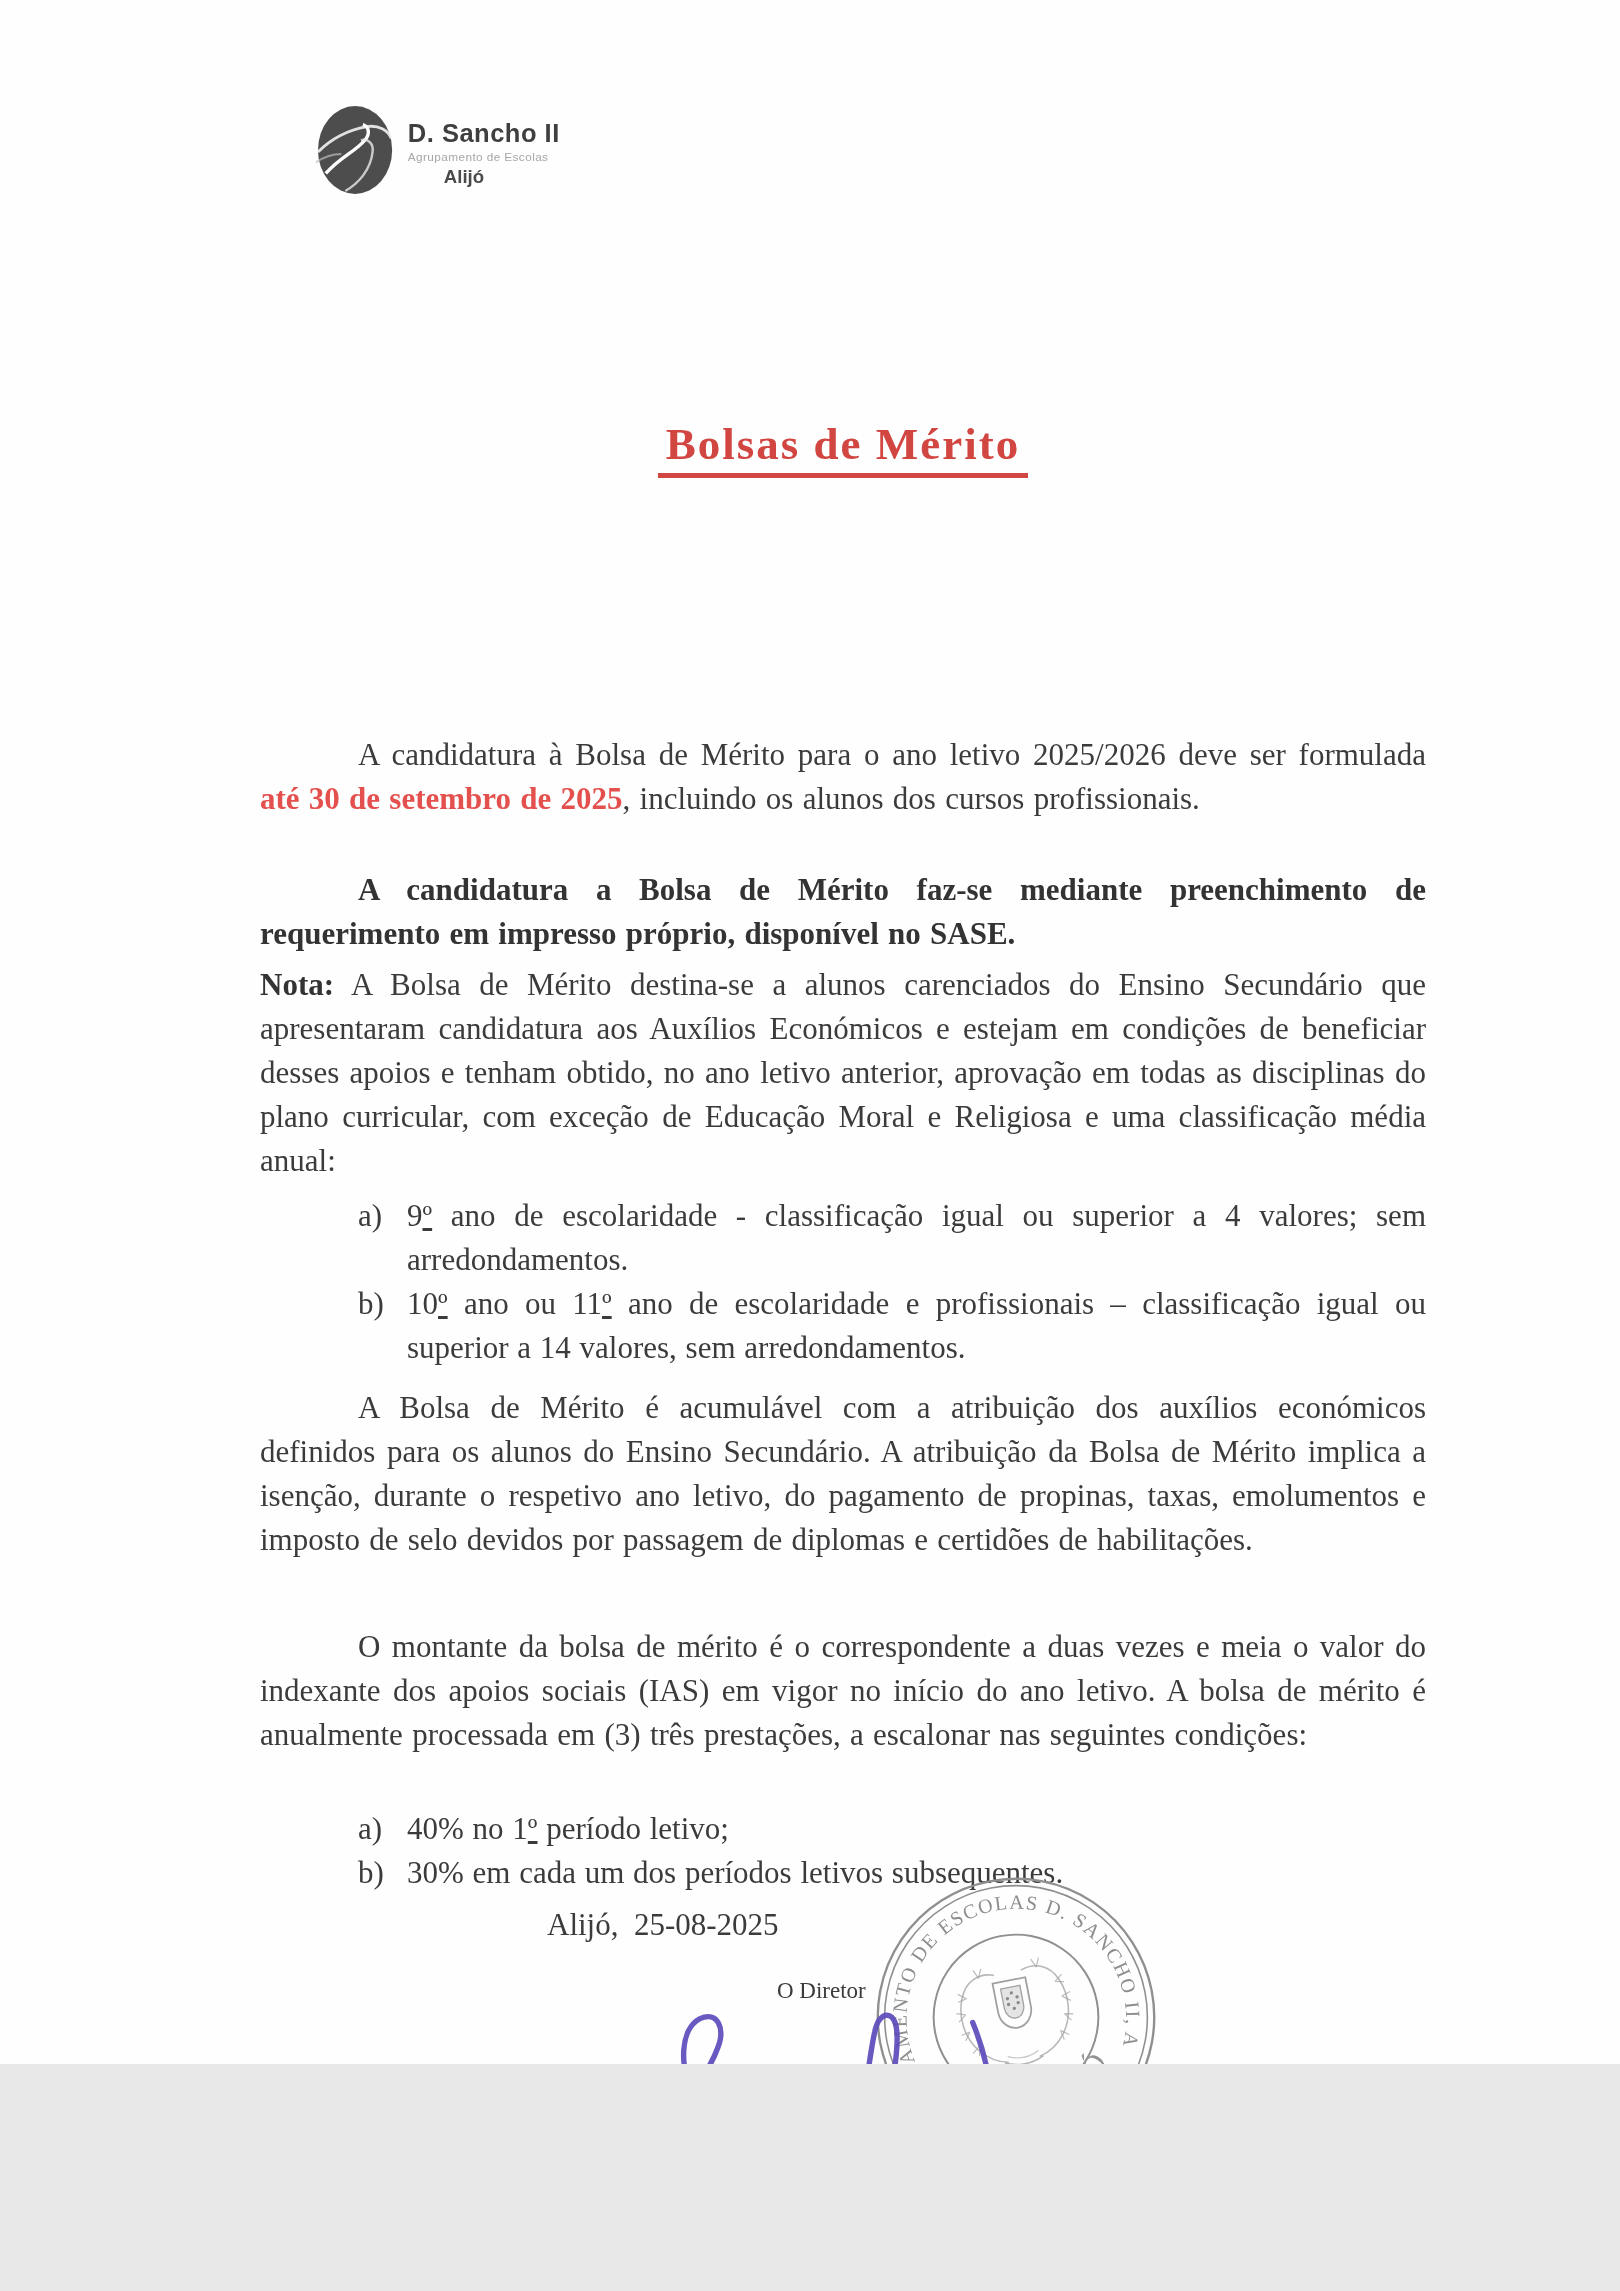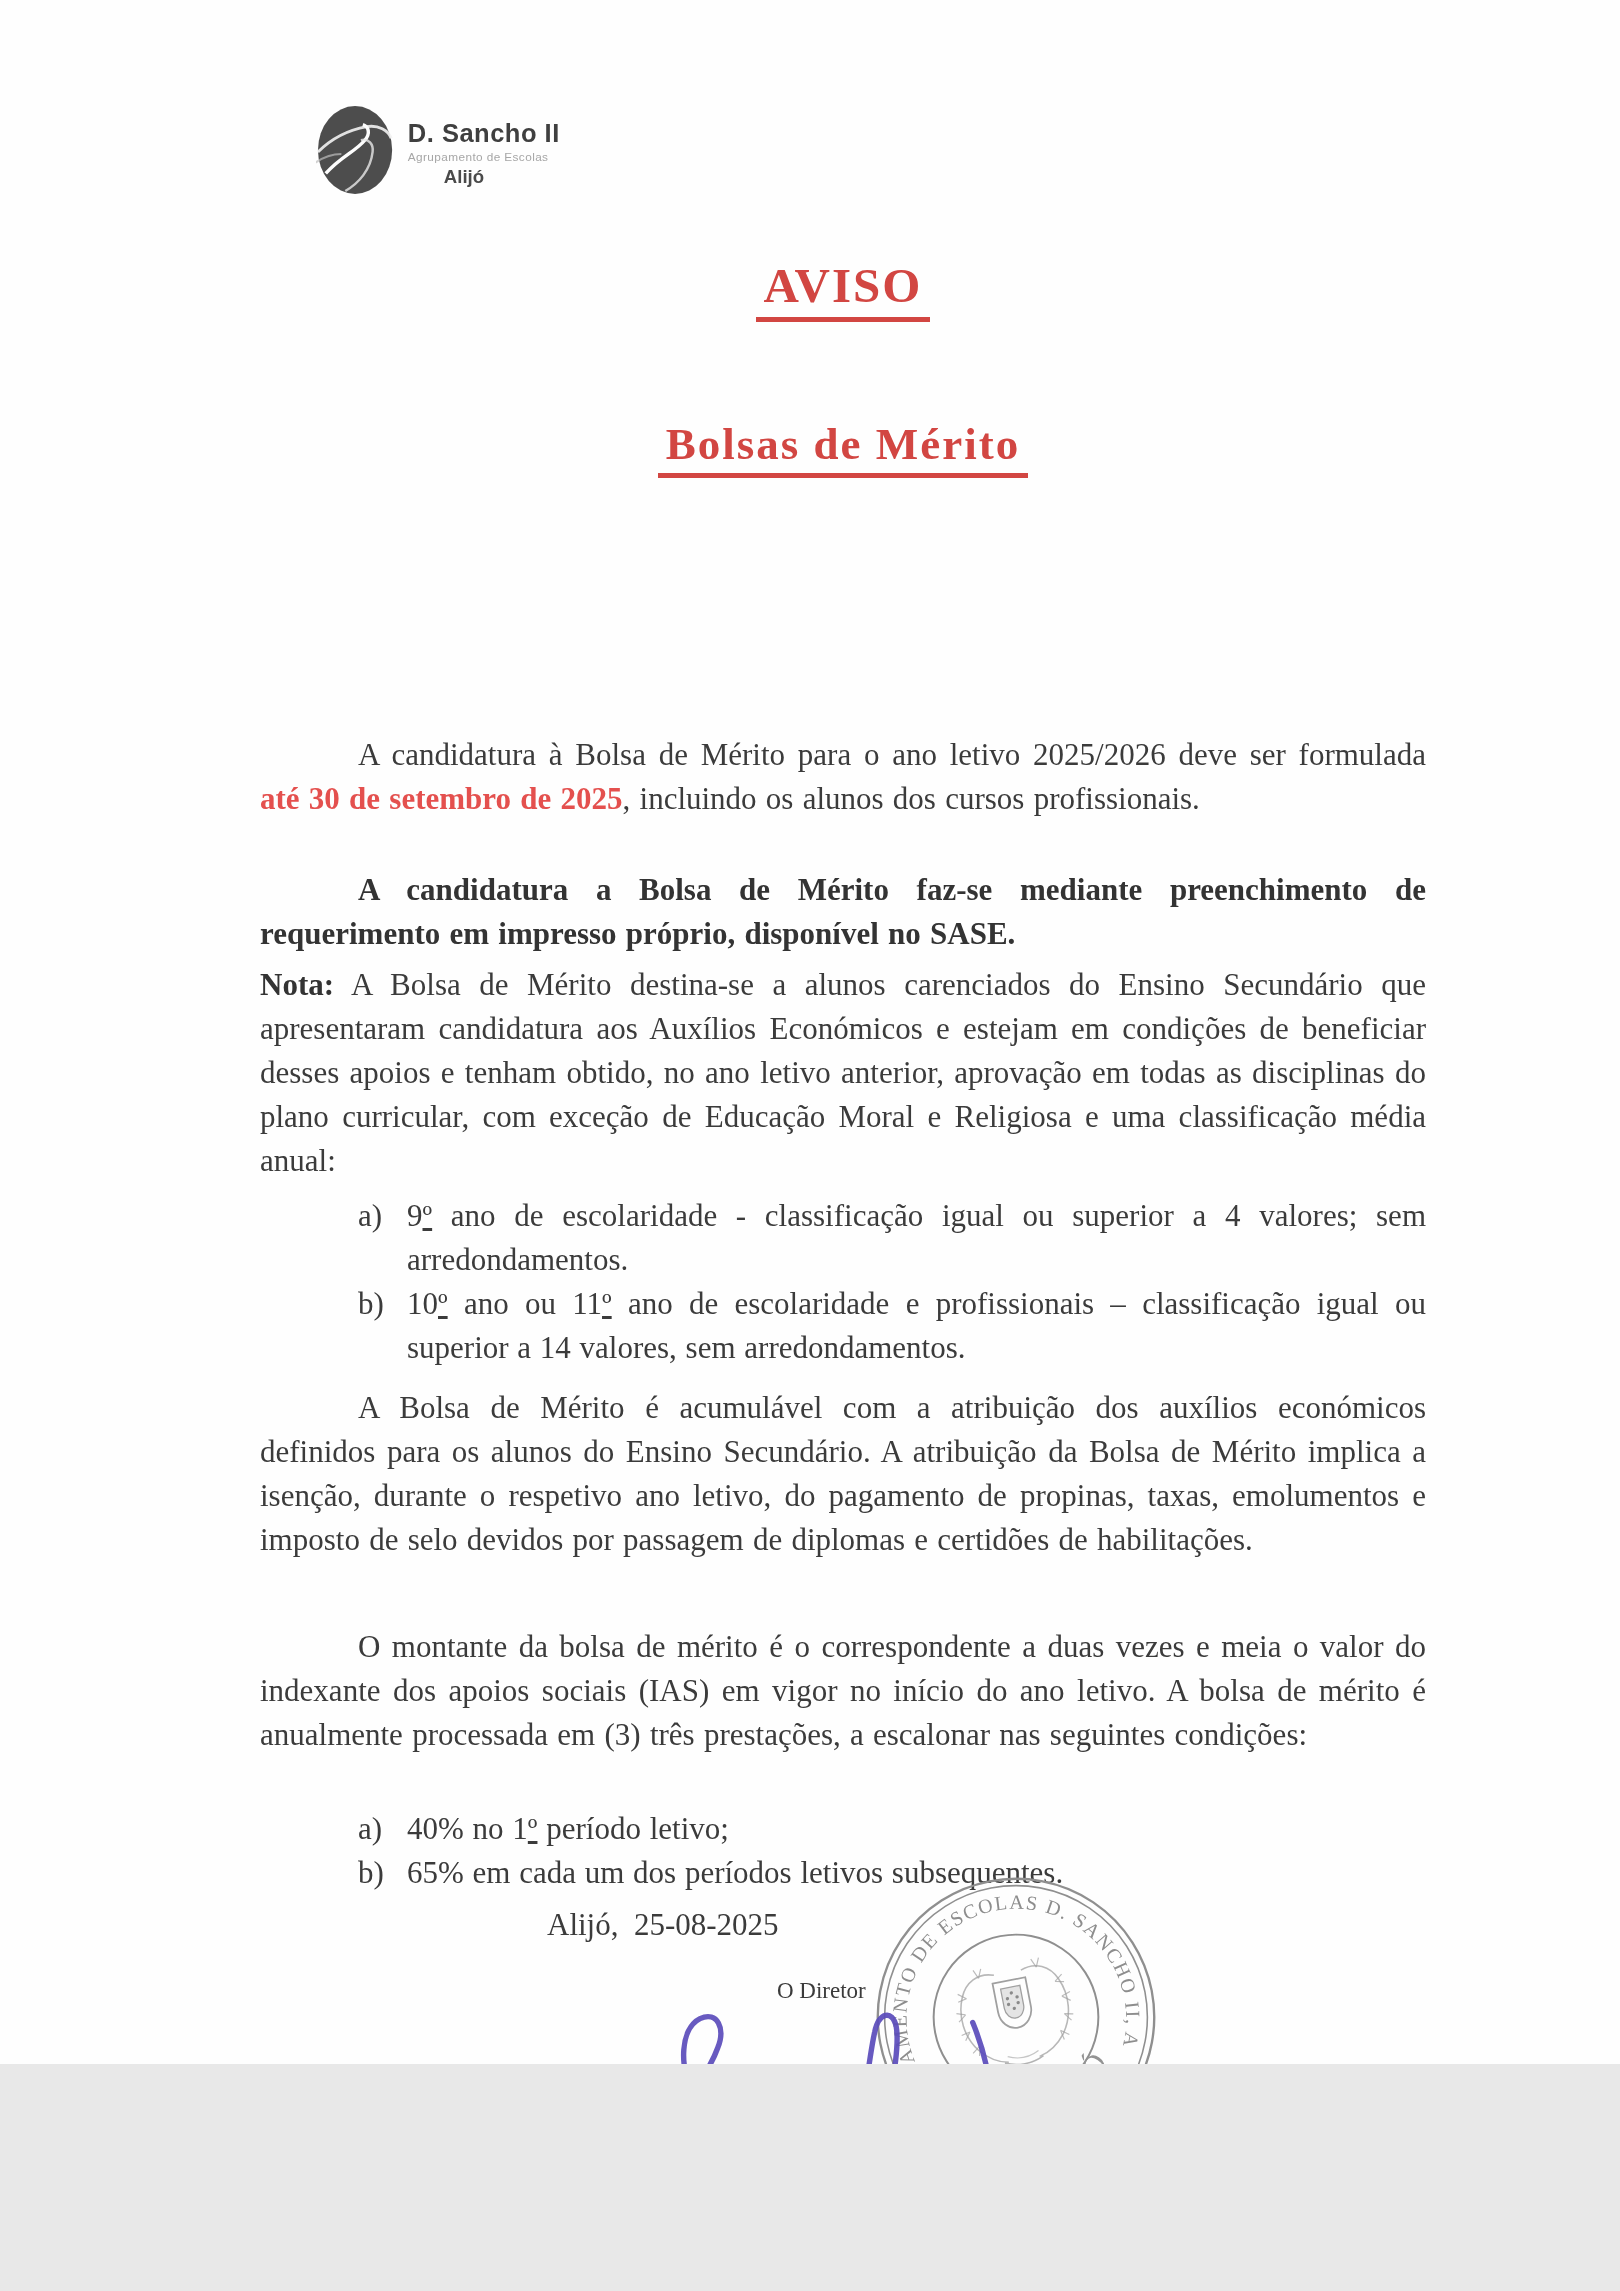--- a/index.html
+++ b/index.html
@@ -62,21 +62,20 @@
       <path d="M 30,92 C 44,84 56,70 58,52 C 59,44 54,38 46,40" fill="none" stroke="#e9e9e9" stroke-width="2.5" opacity="0.8"></path>
       <path d="M -2,64 C 6,58 16,54 26,54" fill="none" stroke="#bdbdbd" stroke-width="2" opacity="0.7"></path>
     </svg>
     <div class="logo-text">
       <div class="logo-title">D. Sancho II</div>
       <div class="logo-subtitle">Agrupamento de Escolas</div>
       <div class="logo-city">Alijó</div>
     </div>
   </header>
 
-  <h1 class="title-band t1 red-title"><span class="u-red">AVISO</span></h1>
   <h2 class="title-band t2 red-title"><span class="u-red">Bolsas de Mérito</span></h2>
 
 
   <p class="para indent" style="top:733px"><span>A candidatura à Bolsa de Mérito para o ano letivo 2025/2026 deve ser formulada </span><span class="hl">até 30 de setembro de 2025</span><span>, incluindo os alunos dos cursos profissionais.</span></p>
 
   <p class="para indent bold" style="top:868px">A candidatura a Bolsa de Mérito faz-se mediante preenchimento de requerimento em impresso próprio, disponível no SASE.</p>
 
   <p class="para" style="top:963px"><span class="bold">Nota:</span><span> A Bolsa de Mérito destina-se a alunos carenciados do Ensino Secundário que apresentaram candidatura aos Auxílios Económicos e estejam em condições de beneficiar desses apoios e tenham obtido, no ano letivo anterior, aprovação em todas as disciplinas do plano curricular, com exceção de Educação Moral e Religiosa e uma classificação média anual:</span></p>
 
   <div class="mlist" style="top:1194px">
@@ -94,21 +93,21 @@
 
   <p class="para indent" style="top:1625px">O montante da bolsa de mérito é o correspondente a duas vezes e meia o valor do indexante dos apoios sociais (IAS) em vigor no início do ano letivo. A bolsa de mérito é anualmente processada em (3) três prestações, a escalonar nas seguintes condições:</p>
 
   <div class="mlist" style="top:1807px">
     <div class="mitem">
       <span class="mmark">a)</span>
       <span class="mtext">40% no 1<span class="ord">º</span> período letivo;</span>
     </div>
     <div class="mitem">
       <span class="mmark">b)</span>
-      <span class="mtext">65% em cada um dos períodos letivos subsequentes.</span>
+      <span class="mtext">30% em cada um dos períodos letivos subsequentes.</span>
     </div>
   </div>
 
   <div class="closing-date">Alijó,  25-08-2025</div>
   <div class="director-role">O Diretor</div>
   <div class="sig-line"></div>
   <div class="signer-name">(Carlos Manuel Tavares Peixoto)</div>
 
   <svg class="stamp" width="300" height="304" viewBox="-153 -155 306 310">
     <g transform="rotate(-11)" stroke="#8f8f8f" fill="none">

